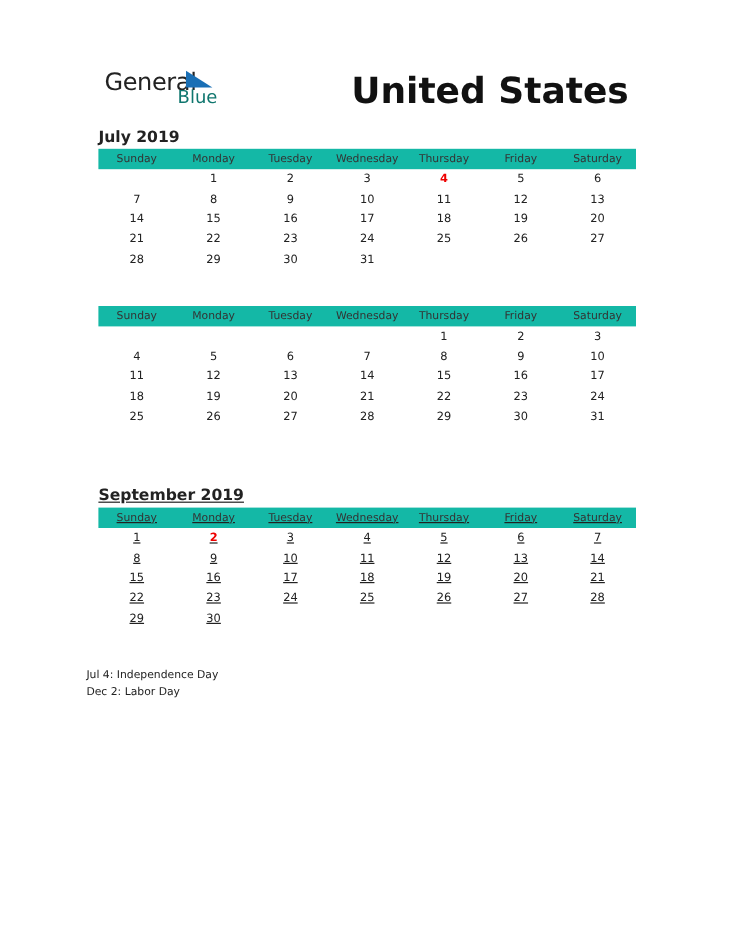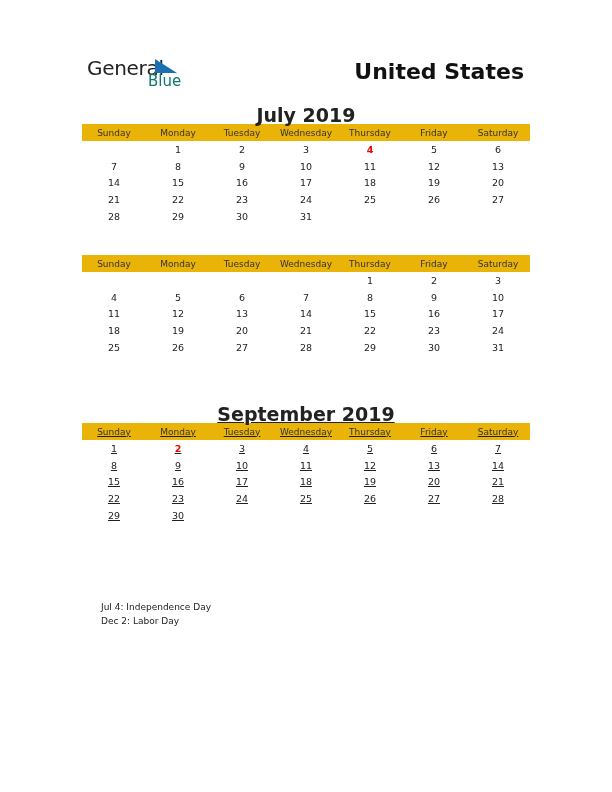--- a/index.html
+++ b/index.html
@@ -1,29 +1,29 @@
 <!DOCTYPE html>
 <html><head>
 <meta charset="utf-8">
 <style>
   html, body { margin:0; padding:0; }
   body { width:612px; height:792px; background:#fff; position:relative; font-family:"DejaVu Sans", sans-serif; color:#222; overflow:hidden; }
   .logo { position:absolute; left:87px; top:56px; width:100px; height:36px; }
   .logo .g { position:absolute; left:0; top:0; font-size:20px; color:#222; letter-spacing:-0.3px; }
   .logo .b { position:absolute; left:61px; top:16px; font-size:15px; color:#0f766e; }
   .logo .tri { position:absolute; left:66px; top:3px; width:0; height:0; border-bottom:14px solid #1a6fb5; border-right:22px solid transparent; }
-  .country { position:absolute; right:88px; top:59px; font-size:22px; font-weight:bold; color:#111; }
+  .country { position:absolute; right:88px; top:59px; font-size:30px; font-weight:bold; color:#111; }
   .month { position:absolute; left:82px; width:448px; }
-  .month-title { text-align:center; font-size:19px; font-weight:bold; height:18px; line-height:18px; }
-  .hdr { display:flex; background:#eab308; height:17px; align-items:center; }
+  .month-title { font-size:13px; font-weight:bold; height:18px; line-height:18px; }
+  .hdr { display:flex; background:#14b8a6; height:17px; align-items:center; }
   .hdr span { flex:1; text-align:center; font-size:9px; color:#333; }
   .row { display:flex; height:16.8px; align-items:center; }
   .row span { flex:1; text-align:center; font-size:9.5px; color:#222; }
   .row span.hol { color:#e00; font-weight:bold; }
-  .notes { position:absolute; left:101px; top:556px; font-size:9px; line-height:14px; color:#222;margin-top:44px; }
+  .notes { position:absolute; left:72px; top:556px; font-size:9px; line-height:14px; color:#222; }
 </style>
 </head>
 <body>
 
 <div class="logo">
   <span class="g">General</span>
   <span class="tri" style="left:68px;"></span>
   <span class="b">Blue</span>
 </div>
 <div class="country">United States</div>

